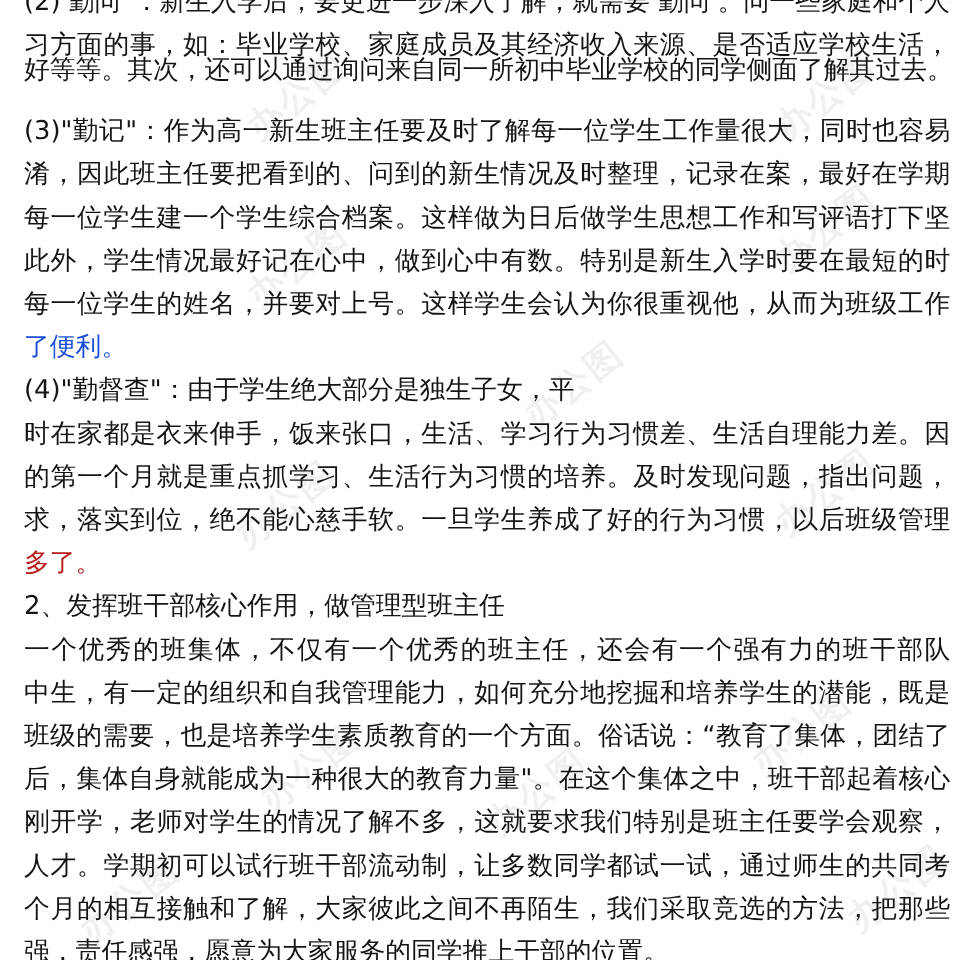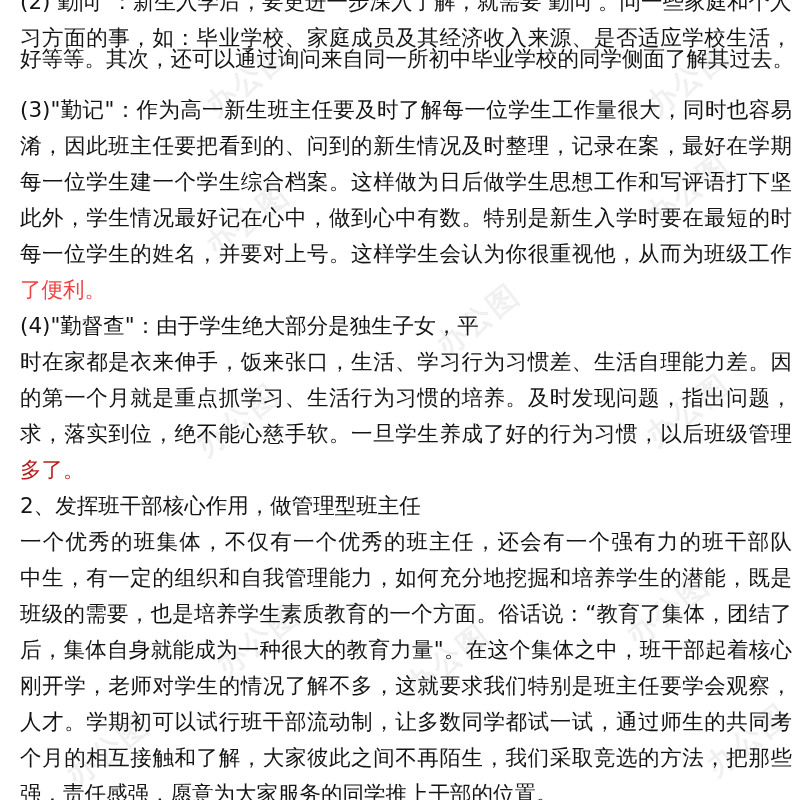--- a/index.html
+++ b/index.html
@@ -101,21 +101,21 @@
 
   <div id="doc-body">
       <div class="doc-line clip-top" style="top: -16px; color: rgb(20, 20, 20);">(2) 勤问”：新生入学后，要更进一步深入了解，就需要 勤问 。问一些家庭和个人生活、学</div>
       <div class="doc-line justify" style="top: 20px; color: rgb(20, 20, 20);">习方面的事，如：毕业学校、家庭成员及其经济收入来源、是否适应学校生活，平时的爱</div>
       <div class="doc-line" style="top: 41px; color: rgb(20, 20, 20);">好等等。其次，还可以通过询问来自同一所初中毕业学校的同学侧面了解其过去。</div>
       <div class="doc-line justify" style="top: 92px; color: rgb(20, 20, 20);">(3)"勤记"：作为高一新生班主任要及时了解每一位学生工作量很大，同时也容易忘记和混</div>
       <div class="doc-line justify" style="top: 128px; color: rgb(20, 20, 20);">淆，因此班主任要把看到的、问到的新生情况及时整理，记录在案，最好在学期之初就给</div>
       <div class="doc-line justify" style="top: 164px; color: rgb(20, 20, 20);">每一位学生建一个学生综合档案。这样做为日后做学生思想工作和写评语打下坚实基础。</div>
       <div class="doc-line justify" style="top: 200px; color: rgb(20, 20, 20);">此外，学生情况最好记在心中，做到心中有数。特别是新生入学时要在最短的时间内记住</div>
       <div class="doc-line justify" style="top: 236px; color: rgb(20, 20, 20);">每一位学生的姓名，并要对上号。这样学生会认为你很重视他，从而为班级工作开展带来</div>
-      <div class="doc-line" style="top: 272px; color: #ef4444;">了便利。</div>
+      <div class="doc-line" style="top: 272px; color: #1d4ed8;">了便利。</div>
       <div class="doc-line" style="top: 308px; color: rgb(20, 20, 20);">(4)"勤督查"：由于学生绝大部分是独生子女，平</div>
       <div class="doc-line justify" style="top: 344px; color: rgb(20, 20, 20);">时在家都是衣来伸手，饭来张口，生活、学习行为习惯差、生活自理能力差。因此，入学</div>
       <div class="doc-line justify" style="top: 380px; color: rgb(20, 20, 20);">的第一个月就是重点抓学习、生活行为习惯的培养。及时发现问题，指出问题，严格要</div>
       <div class="doc-line justify" style="top: 416px; color: rgb(20, 20, 20);">求，落实到位，绝不能心慈手软。一旦学生养成了好的行为习惯，以后班级管理中就轻松</div>
       <div class="doc-line" style="top: 452px; color: #b91c1c;">多了。</div>
       <div class="doc-line" style="top: 488px; color: rgb(20, 20, 20);">2、发挥班干部核心作用，做管理型班主任</div>
       <div class="doc-line justify" style="top: 524px; color: rgb(20, 20, 20);">一个优秀的班集体，不仅有一个优秀的班主任，还会有一个强有力的班干部队伍。作为高</div>
       <div class="doc-line justify" style="top: 560px; color: rgb(20, 20, 20);">中生，有一定的组织和自我管理能力，如何充分地挖掘和培养学生的潜能，既是建设一个</div>
       <div class="doc-line justify" style="top: 596px; color: rgb(20, 20, 20);">班级的需要，也是培养学生素质教育的一个方面。俗话说：“教育了集体，团结了集体之</div>
       <div class="doc-line justify" style="top: 632px; color: rgb(20, 20, 20);">后，集体自身就能成为一种很大的教育力量"。在这个集体之中，班干部起着核心作用。刚</div>

